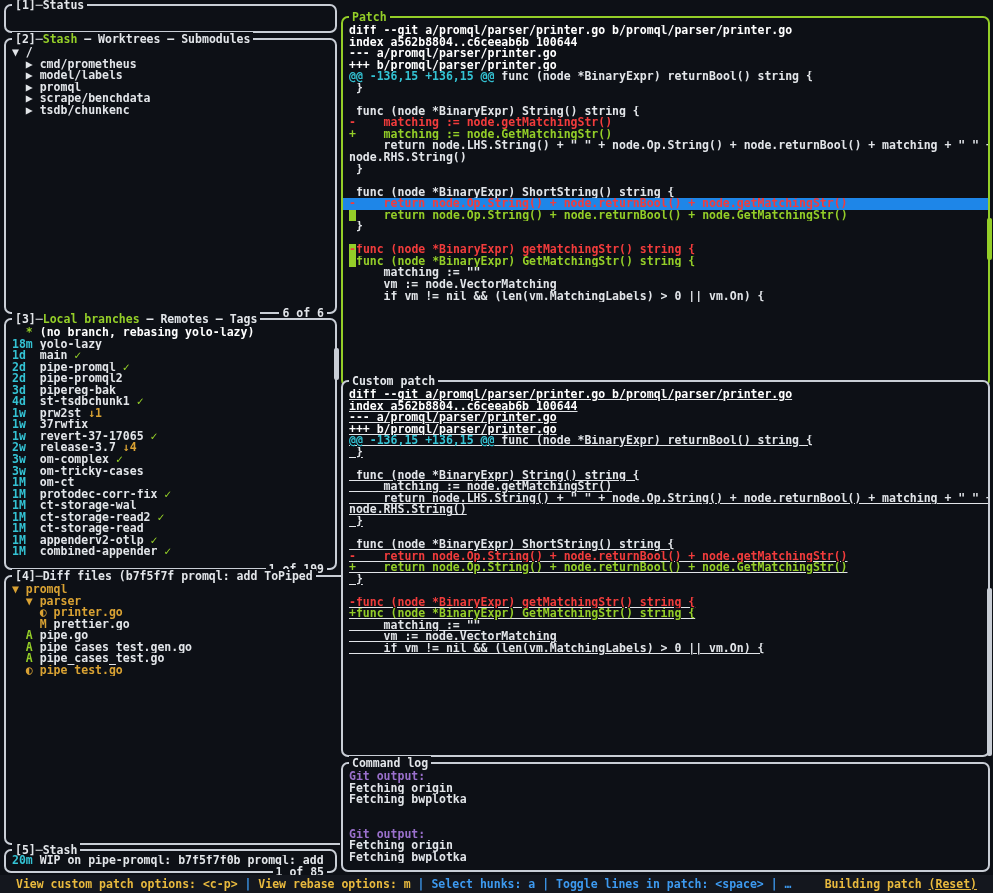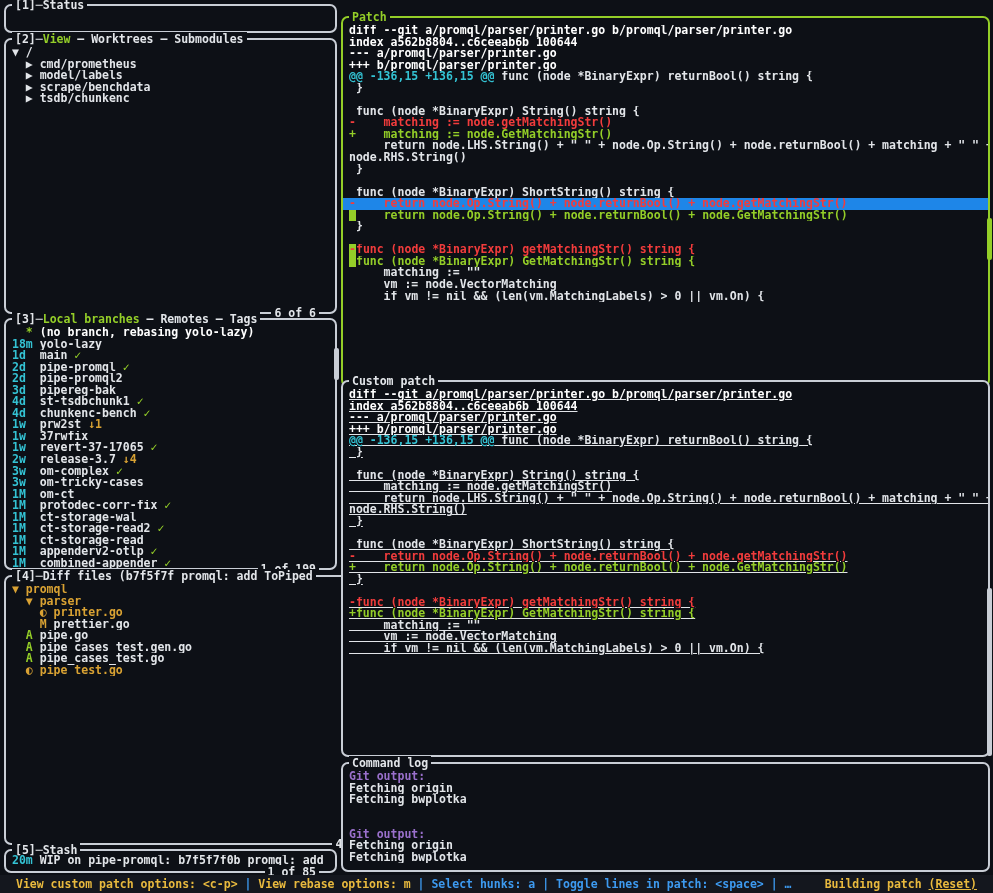--- a/index.html
+++ b/index.html
@@ -10,21 +10,21 @@
   *{margin:0;padding:0;box-sizing:border-box;}
   html,body{background:#000;}
   .screen{
     position:relative;width:993px;height:893px;background:var(--bg);overflow:hidden;
     font-family:"DejaVu Sans Mono","DejaVu Sans",monospace;font-size:11.5px;font-weight:bold;
     color:var(--fg);
   }
   .panel{position:absolute;border:2px solid var(--border);border-radius:7px;background:var(--bg);}
   .panel.focused{border-color:var(--green);}
   .ptitle{position:absolute;top:-8px;left:6px;background:var(--bg);padding:0 3px;white-space:pre;line-height:14px;}
-  .pcount{position:absolute;bottom:-8px;right:16px;background:var(--bg);padding:0 3px;white-space:pre;line-height:14px;color:var(--fg);text-align:center;}
+  .pcount{position:absolute;bottom:-8px;right:8px;background:var(--bg);padding:0 3px;white-space:pre;line-height:14px;color:var(--fg);text-align:center;}
   .pbody{position:relative;width:100%;height:100%;overflow:hidden;padding-top:7px;}
   .line{display:block;width:100%;height:11.55px;line-height:11.55px;white-space:pre;overflow:hidden;padding:0 6px;}
   .line.selected{background:var(--selbg);}
   
   .fg{color:var(--fg);} .fgb{color:var(--white);}
   .hdr{color:var(--white);}
   .green{color:var(--green);} .add{color:var(--green);}
   .del{color:var(--red);text-align:right;}
   .cyan{color:var(--cyan);}
   .orange{color:var(--orange);} .orangeb{color:var(--orange);}
@@ -57,42 +57,42 @@
 </head>
 <body>
 
 <div class="screen">
 
   <section class="panel" id="panel-status">
     <div class="ptitle"><span class="fg">[1]─Status</span></div>
   </section>
 
   <section class="panel" id="panel-files">
-    <div class="ptitle"><span class="fg">[2]─</span><span class="green">View</span><span class="fg"> — Worktrees — Submodules</span></div>
+    <div class="ptitle"><span class="fg">[2]─</span><span class="green">Stash</span><span class="fg"> — Worktrees — Submodules</span></div>
     <div class="pbody">
         <div class="line"><span class="fg">▼ /</span></div>
         <div class="line"><span class="fg">  ▶ cmd/prometheus</span></div>
         <div class="line"><span class="fg">  ▶ model/labels</span></div>
+        <div class="line"><span class="fg">  ▶ promql</span></div>
         <div class="line"><span class="fg">  ▶ scrape/benchdata</span></div>
         <div class="line"><span class="fg">  ▶ tsdb/chunkenc</span></div>
       </div>
     <div class="pcount">6 of 6</div>
   </section>
 
   <section class="panel" id="panel-branches">
     <div class="ptitle"><span class="fg">[3]─</span><span class="green">Local branches</span><span class="fg"> — Remotes — Tags</span></div>
     <div class="pbody">
         <div class="line"><span class="green">  * </span><span class="fgb">(no branch, rebasing yolo-lazy)</span></div>
         <div class="line"><span class="cyan">18m </span><span class="fg">yolo-lazy</span></div>
         <div class="line"><span class="cyan">1d  </span><span class="fg">main </span><span class="green">✓</span></div>
         <div class="line"><span class="cyan">2d  </span><span class="fg">pipe-promql </span><span class="green">✓</span></div>
         <div class="line"><span class="cyan">2d  </span><span class="fg">pipe-promql2</span></div>
         <div class="line"><span class="cyan">3d  </span><span class="fg">pipereg-bak</span></div>
         <div class="line"><span class="cyan">4d  </span><span class="fg">st-tsdbchunk1 </span><span class="green">✓</span></div>
-        <div class="line"><span class="cyan">4d  </span><span class="fg">chunkenc-bench </span><span class="green">✓</span></div>
         <div class="line"><span class="cyan">1w  </span><span class="fg">prw2st </span><span class="orange">↓1</span></div>
         <div class="line"><span class="cyan">1w  </span><span class="fg">37rwfix</span></div>
         <div class="line"><span class="cyan">1w  </span><span class="fg">revert-37-17065 </span><span class="green">✓</span></div>
         <div class="line"><span class="cyan">2w  </span><span class="fg">release-3.7 </span><span class="orange">↓4</span></div>
         <div class="line"><span class="cyan">3w  </span><span class="fg">om-complex </span><span class="green">✓</span></div>
         <div class="line"><span class="cyan">3w  </span><span class="fg">om-tricky-cases</span></div>
         <div class="line"><span class="cyan">1M  </span><span class="fg">om-ct</span></div>
         <div class="line"><span class="cyan">1M  </span><span class="fg">protodec-corr-fix </span><span class="green">✓</span></div>
         <div class="line"><span class="cyan">1M  </span><span class="fg">ct-storage-wal</span></div>
         <div class="line"><span class="cyan">1M  </span><span class="fg">ct-storage-read2 </span><span class="green">✓</span></div>

